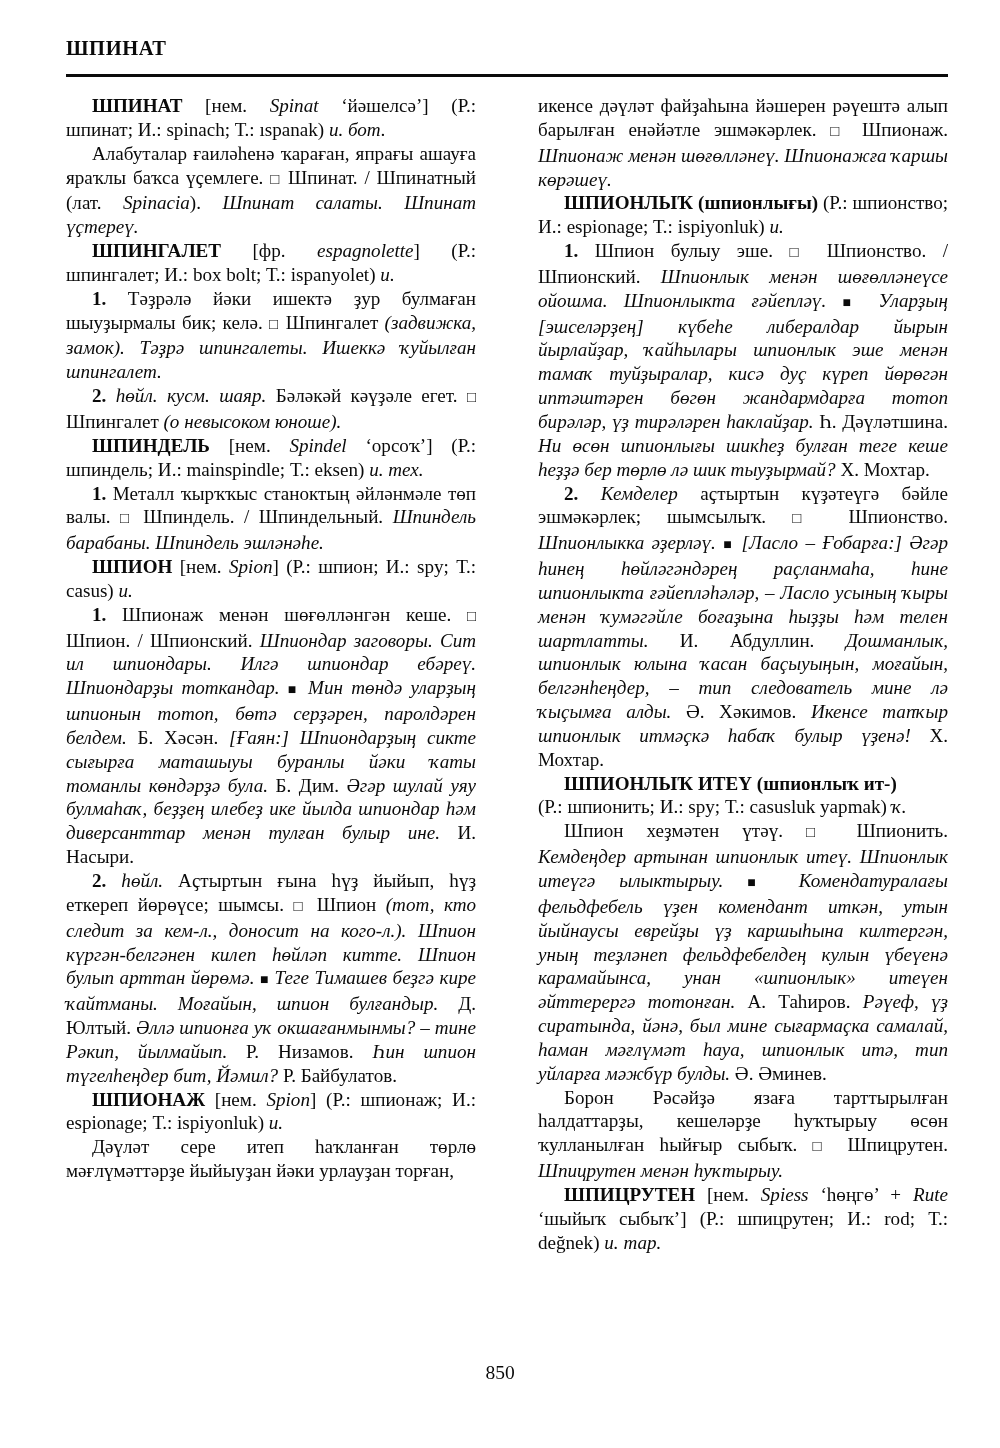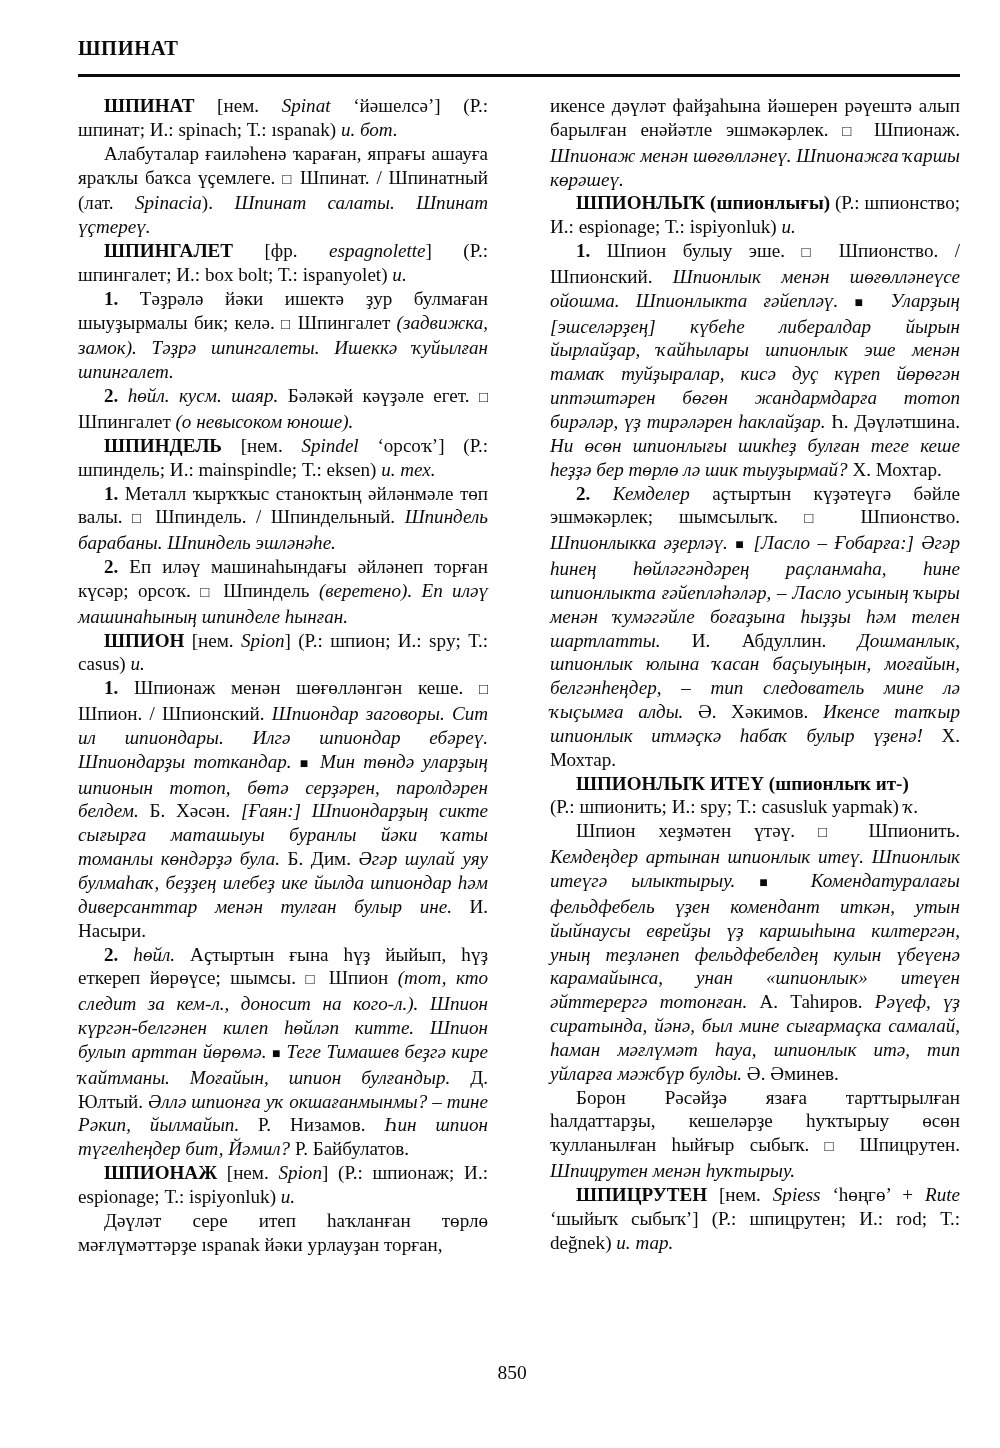--- a/index.html
+++ b/index.html
@@ -10,21 +10,21 @@
   body {
     width: 1000px;
     height: 1448px;
     font-family: "Liberation Serif", "DejaVu Serif", serif;
     color: #0a0a0a;
     position: relative;
     overflow: hidden;
   }
   .page {
     position: absolute;
-    left: 12px; top: 0;
+    left: 0; top: 0;
     width: 820px;
     height: 1448px;
     text-decoration: underline;
   }
   
   .running-head {
     position: absolute;
     left: 66px;
     top: 38px;
     font-weight: bold;
@@ -107,32 +107,31 @@
 
       <div class="entry">
         <p class="p"><span class="hw">ШПИНГАЛЕТ</span> <span>[фр. <span class="it">espagnolette</span>]</span> <span>(Р.: шпингалет; И.: box bolt; Т.: ispanyolet)</span> <span class="it">и.</span></p>
         <p class="p"><span class="num">1.</span> Тәҙрәлә йәки ишектә ҙур булмаған шыуҙырмалы бик; келә. <span class="sq"></span> Шпингалет <span class="it">(задвижка, замок). Тәҙрә шпингалеты. Ишеккә ҡуйылған шпингалет.</span></p>
         <p class="p"><span class="num">2.</span> <span class="it">һөйл. кусм. шаяр.</span> Бәләкәй кәүҙәле егет. <span class="sq"></span> Шпингалет <span class="it">(о невысоком юноше).</span></p>
       </div>
 
       <div class="entry">
         <p class="p"><span class="hw">ШПИНДЕЛЬ</span> <span>[нем. <span class="it">Spindel</span> ‘орсоҡ’]</span> <span>(Р.: шпиндель; И.: mainspindle; Т.: eksen)</span> <span class="it">и. тех.</span></p>
         <p class="p"><span class="num">1.</span> Металл ҡырҡҡыс станоктың әйләнмәле төп валы. <span class="sq"></span> Шпиндель. / Шпиндельный. <span class="it">Шпиндель барабаны. Шпиндель эшләнәһе.</span></p>
-        <p class="p"><span class="num">2.</span> Еп иләү машинаһындағы әйләнеп торған күсәр; орсоҡ. <span class="sq"></span> Шпиндель <span class="it">(веретено). Еп иләү машинаһының шпинделе һынған.</span></p>
       </div>
 
       <div class="entry">
         <p class="p"><span class="hw">ШПИОН</span> <span>[нем. <span class="it">Spion</span>]</span> <span>(Р.: шпион; И.: spy; Т.: casus)</span> <span class="it">и.</span></p>
         <p class="p"><span class="num">1.</span> Шпионаж менән шөғөлләнгән кеше. <span class="sq"></span> Шпион. / Шпионский. <span class="it">Шпиондар заговоры. Сит ил шпиондары. Илгә шпиондар ебәреү. Шпиондарҙы тоткандар.</span> <span class="sqf"></span> <span class="it">Мин төндә уларҙың шпионын тотоп, бөтә серҙәрен, паролдәрен белдем.</span> Б. Хәсән. <span class="it">[Ғаян:] Шпиондарҙың сикте сығырға маташыуы буранлы йәки ҡаты томанлы көндәрҙә була.</span> Б. Дим. <span class="it">Әгәр шулай уяу булмаһаҡ, беҙҙең илебеҙ ике йылда шпиондар һәм диверсанттар менән тулған булыр ине.</span> И. Насыри.</p>
         <p class="p"><span class="num">2.</span> <span class="it">һөйл.</span> Аҫтыртын ғына һүҙ йыйып, һүҙ еткереп йөрөүсе; шымсы. <span class="sq"></span> Шпион <span class="it">(тот, кто следит за кем-л., доносит на кого-л.). Шпион күргән-белгәнен килеп һөйләп китте. Шпион булып арттан йөрөмә.</span> <span class="sqf"></span> <span class="it">Теге Тимашев беҙгә кире ҡайтманы. Моғайын, шпион булғандыр.</span> Д. Юлтый. <span class="it">Әллә шпионға уҡ окшағанмынмы? – тине Рәкип, йылмайып.</span> Р. Низамов. <span class="it">Һин шпион түгелһеңдер бит, Йәмил?</span> Р. Байбулатов.</p>
       </div>
 
       <div class="entry">
         <p class="p"><span class="hw">ШПИОНАЖ</span> <span>[нем. <span class="it">Spion</span>]</span> <span>(Р.: шпионаж; И.: espionage; Т.: ispiyonluk)</span> <span class="it">и.</span></p>
-        <p class="p">Дәүләт сере итеп һаҡланған төрлө мәғлүмәттәрҙе ıspanak йәки урлауҙан торған,</p>
+        <p class="p">Дәүләт сере итеп һаҡланған төрлө мәғлүмәттәрҙе йыйыуҙан йәки урлауҙан торған,</p>
       </div>
 
     </div>
 
     <div class="col col-right">
 
       <div class="entry">
         <p class="p noindent">икенсе дәүләт файҙаһына йәшерен рәүештә алып барылған енәйәтле эшмәкәрлек. <span class="sq"></span> Шпионаж. <span class="it">Шпионаж менән шөғөлләнеү. Шпионажға ҡаршы көрәшеү.</span></p>
       </div>
 

